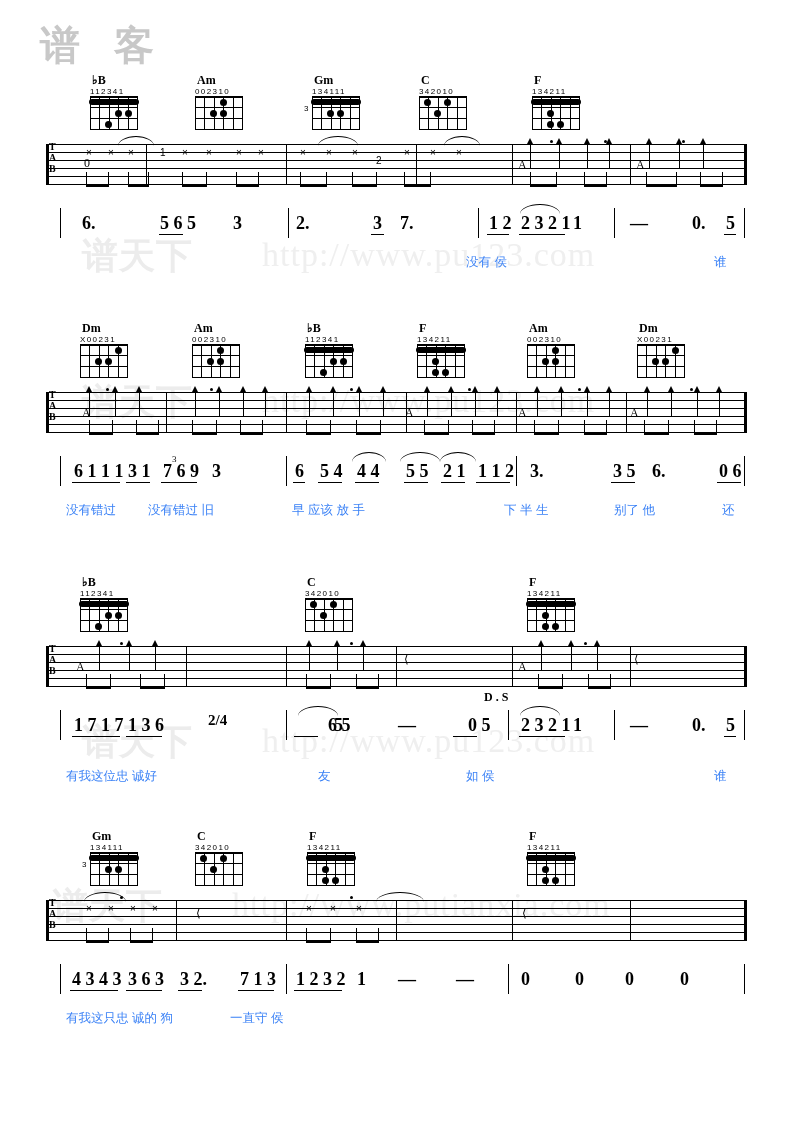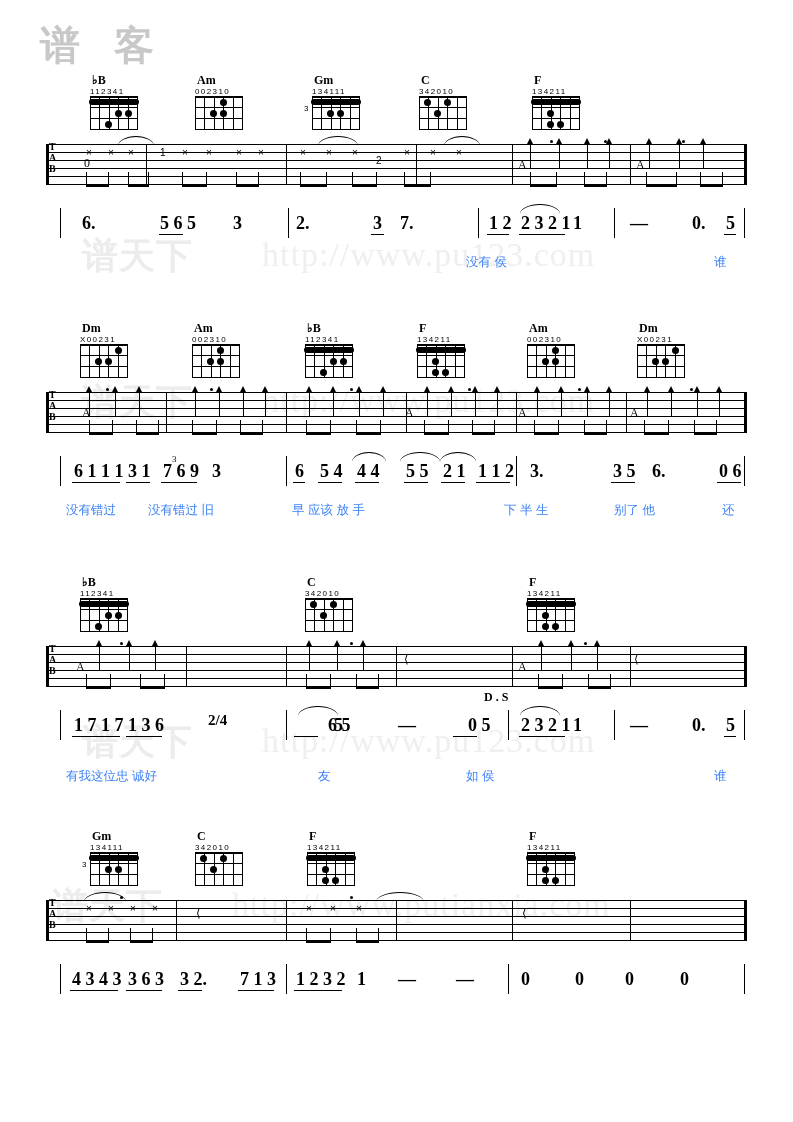--- a/index.html
+++ b/index.html
@@ -917,13 +917,17 @@
     <div class="num" style="left:521px;">0</div>
     <div class="num" style="left:575px;">0</div>
     <div class="num" style="left:625px;">0</div>
     <div class="num" style="left:680px;">0</div>
     <div class="bar" style="left:286px;top:-6px;height:30px;"></div>
     <div class="bar" style="left:508px;top:-6px;height:30px;"></div>
     <div class="bar" style="left:744px;top:-6px;height:30px;"></div>
     <div class="bar" style="left:60px;top:-6px;height:30px;"></div>
   </div>
 
+  <div class="lyricrow" style="top:180px;">
+    <div class="lyric" style="left:66px;">有我这只忠  诚的  狗</div>
+    <div class="lyric" style="left:230px;">一直守  侯</div>
+  </div>
 </div>
 
 </body></html>

